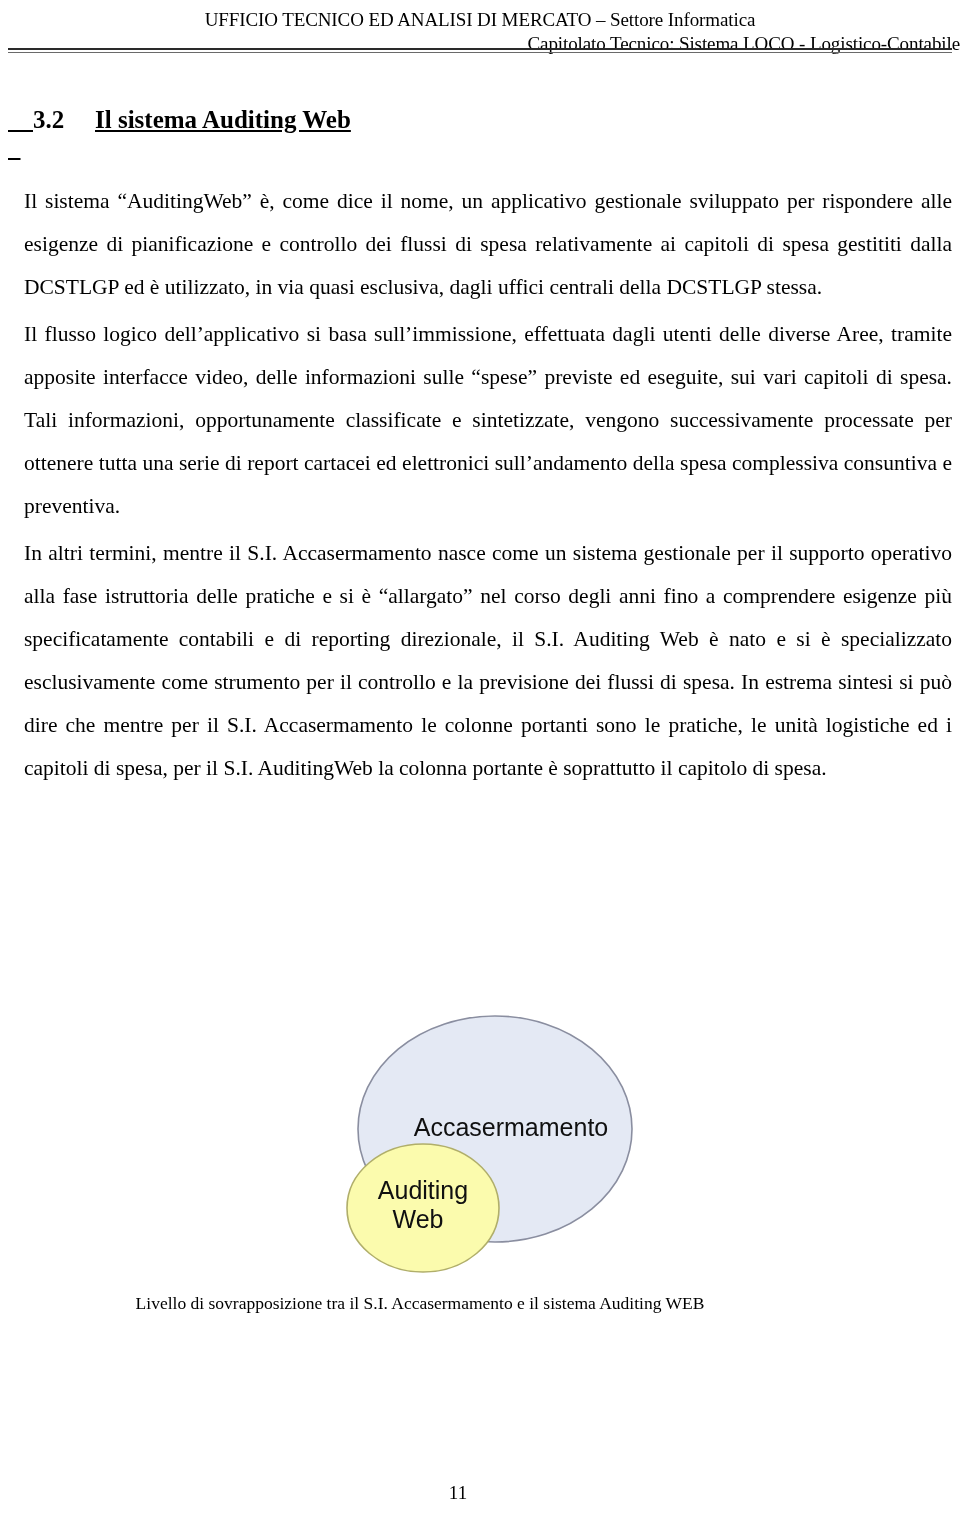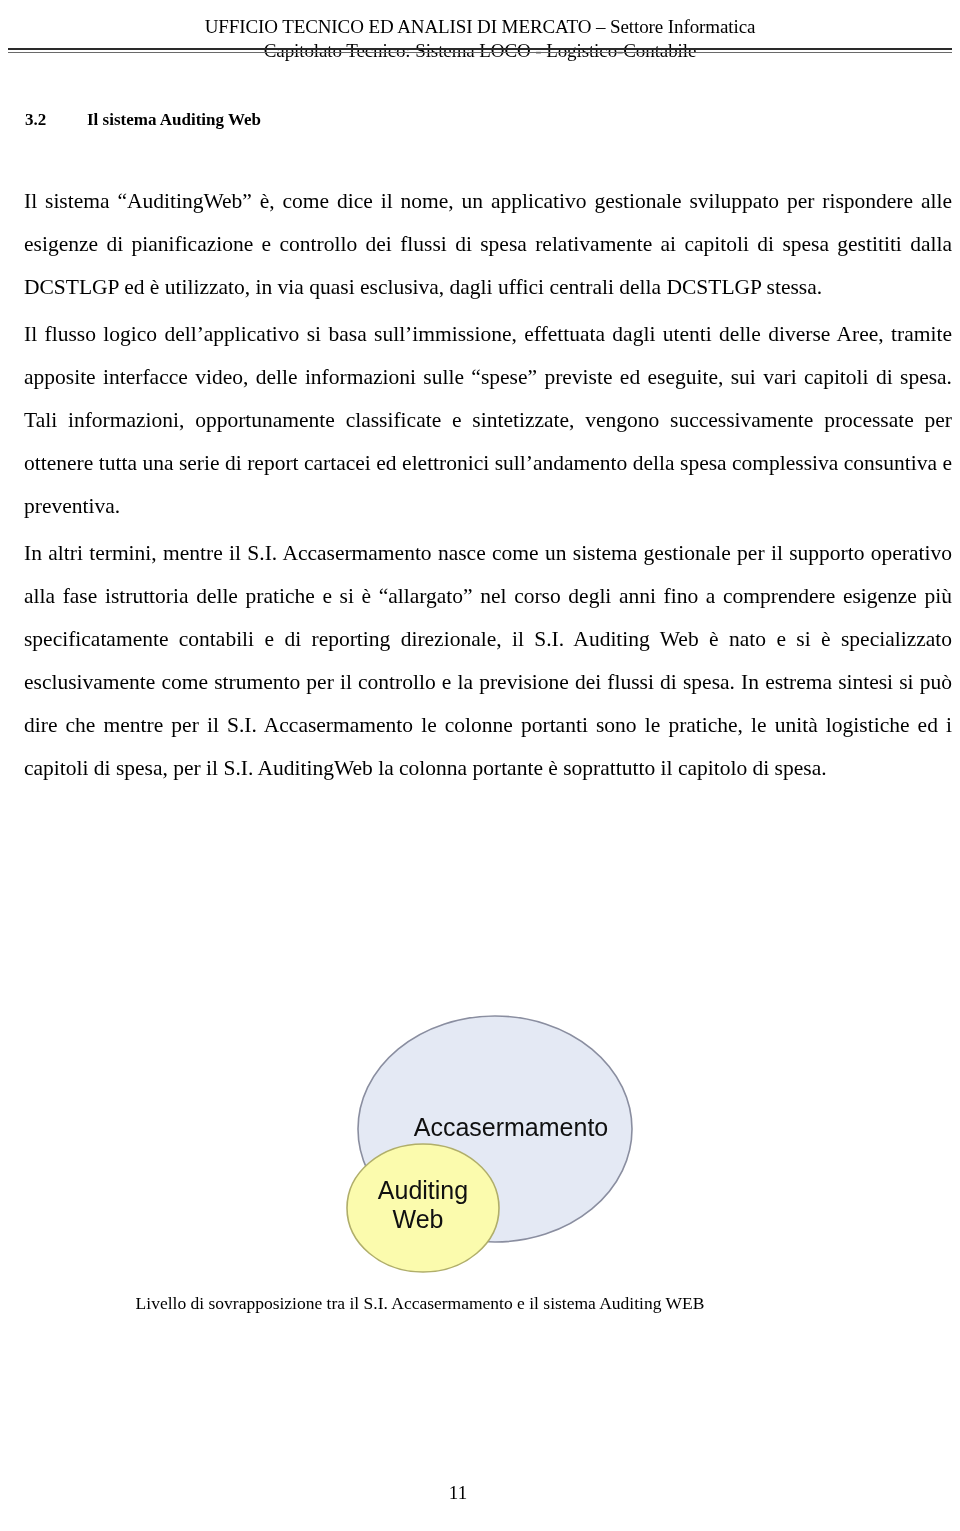--- a/index.html
+++ b/index.html
@@ -13,33 +13,33 @@
     position: relative;
     font-family: "Liberation Serif", "DejaVu Serif", serif;
     color: #000000;
     overflow: hidden;
   }
 
   
   #page-header {
     position: absolute;
     left: 0;
-    top: 11px;
+    top: 4px;
     width: 960px;
     text-align: center;
   }
   #page-header .hdr-line {
     font-family: "Liberation Serif", "DejaVu Serif", serif;
     font-size: 19px;
     line-height: 23px;
     letter-spacing: -0.1px;
     white-space: nowrap;
   }
   #page-header .hdr-line-1 { padding-top: 4px; }
-  #page-header .hdr-line-2 { padding-top: 1px; }
+  #page-header .hdr-line-2 { padding-top: 1px; text-align: right; }
   #header-rule {
     position: absolute;
     left: 8px;
     top: 48px;
     width: 944px;
     height: 0;
     border-top: 2px solid #2a2a2a;
   }
   #header-rule-thin {
     position: absolute;
@@ -52,25 +52,26 @@
 
   
   #content {
     position: absolute;
     left: 8px;
     top: 78px;
     width: 944px;
   }
 
   #section-heading {
-    font-size: 17px;
+    font-size: 25px;
     font-weight: bold;
     line-height: 28px;
     margin: 0 0 18px 0;
     white-space: pre;
+    text-decoration: underline;
   }
   #section-heading .num { display: inline-block; width: 62px; }
 
   .para {
     font-size: 21.5px;
     line-height: 43px;
     text-align: justify;
     text-justify: inter-word;
     margin: 0 0 4px 16px;
     hyphens: none;

